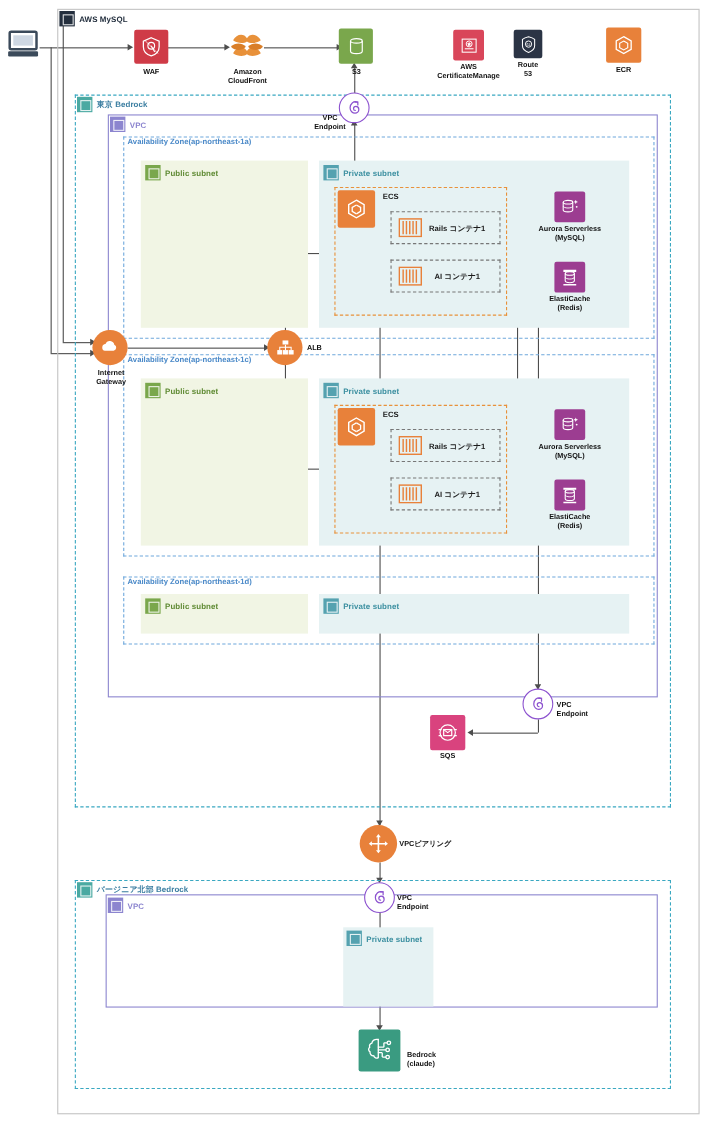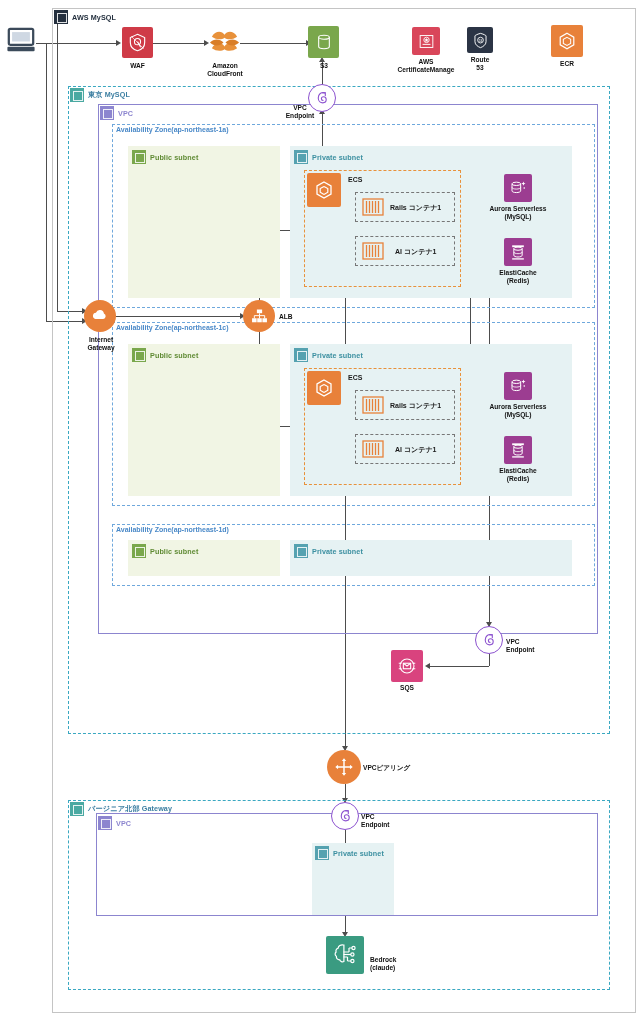--- a/index.html
+++ b/index.html
@@ -259,21 +259,21 @@
         <path d="M12 3.6 L19.4 7.8 V16.2 L12 20.4 L4.6 16.2 V7.8 Z" fill="none" stroke="#fff" stroke-width="1.3"></path>
         <path d="M12 8 L16 10.2 V14.6 L12 16.8 L8 14.6 V10.2 Z" fill="none" stroke="#fff" stroke-width="1.1"></path>
       </svg>
     </div>
   </div>
   <div class="cap" style="left:545px; top:60px; width:44px;">ECR</div>
 
   <div class="abs grp-region" style="left:68px; top:86px; width:542px; height:648px;"></div>
   <div class="ghdr" style="left:70px; top:88px;">
     <span class="sq sq-region"></span>
-    <span class="txt lbl-region">東京 MySQL</span>
+    <span class="txt lbl-region">東京 Bedrock</span>
   </div>
 
   <div class="abs grp-vpc" style="left:98px; top:104px; width:500px; height:530px;"></div>
   <div class="ghdr" style="left:100px; top:106px;">
     <span class="sq sq-vpc"></span>
     <span class="txt lbl-vpc">VPC</span>
   </div>
 
   <div class="abs grp-az" style="left:112px; top:124px; width:483px; height:184px;"></div>
   <div class="abs lbl-az" style="left:116px; top:126px;">Availability Zone(ap-northeast-1a)</div>
@@ -526,21 +526,21 @@
         <path d="M21.5 12 l-3 2.4 v-4.8Z" fill="#fff"></path>
         <path d="M12 5 v14 M5 12 h14" stroke="#fff" stroke-width="1.6"></path>
       </svg>
     </div>
   </div>
   <div class="cap-l" style="left:363px; top:764px;">VPCピアリング</div>
 
   <div class="abs grp-region" style="left:68px; top:800px; width:542px; height:190px;"></div>
   <div class="ghdr" style="left:70px; top:802px;">
     <span class="sq sq-region"></span>
-    <span class="txt lbl-region">バージニア北部 Gateway</span>
+    <span class="txt lbl-region">バージニア北部 Bedrock</span>
   </div>
 
   <div class="abs grp-vpc" style="left:96px; top:813px; width:502px; height:103px;"></div>
   <div class="ghdr" style="left:98px; top:816px;">
     <span class="sq sq-vpc"></span>
     <span class="txt lbl-vpc">VPC</span>
   </div>
 
   <div class="abs subnet-private" style="left:312px; top:843px; width:82px; height:72px;"></div>
   <div class="ghdr" style="left:315px; top:846px;">

